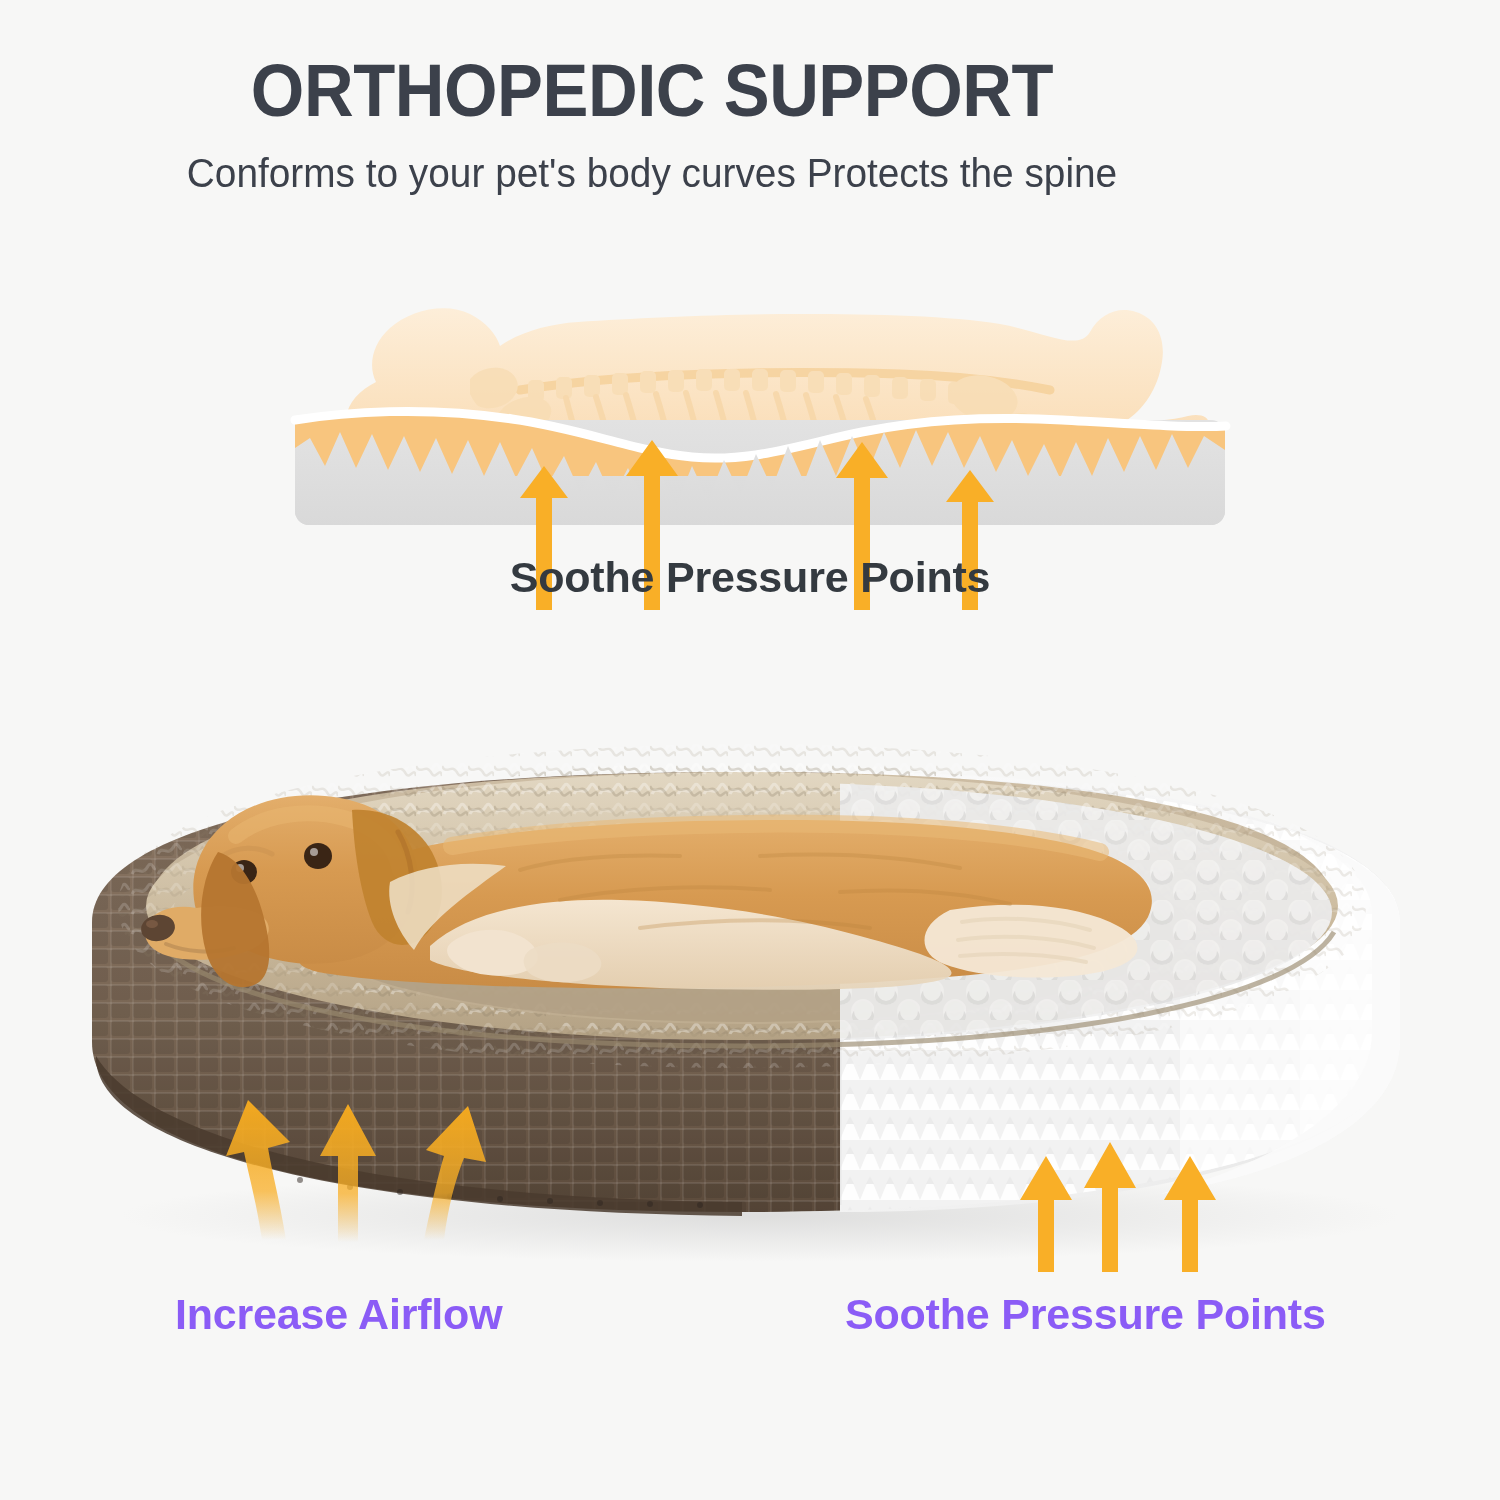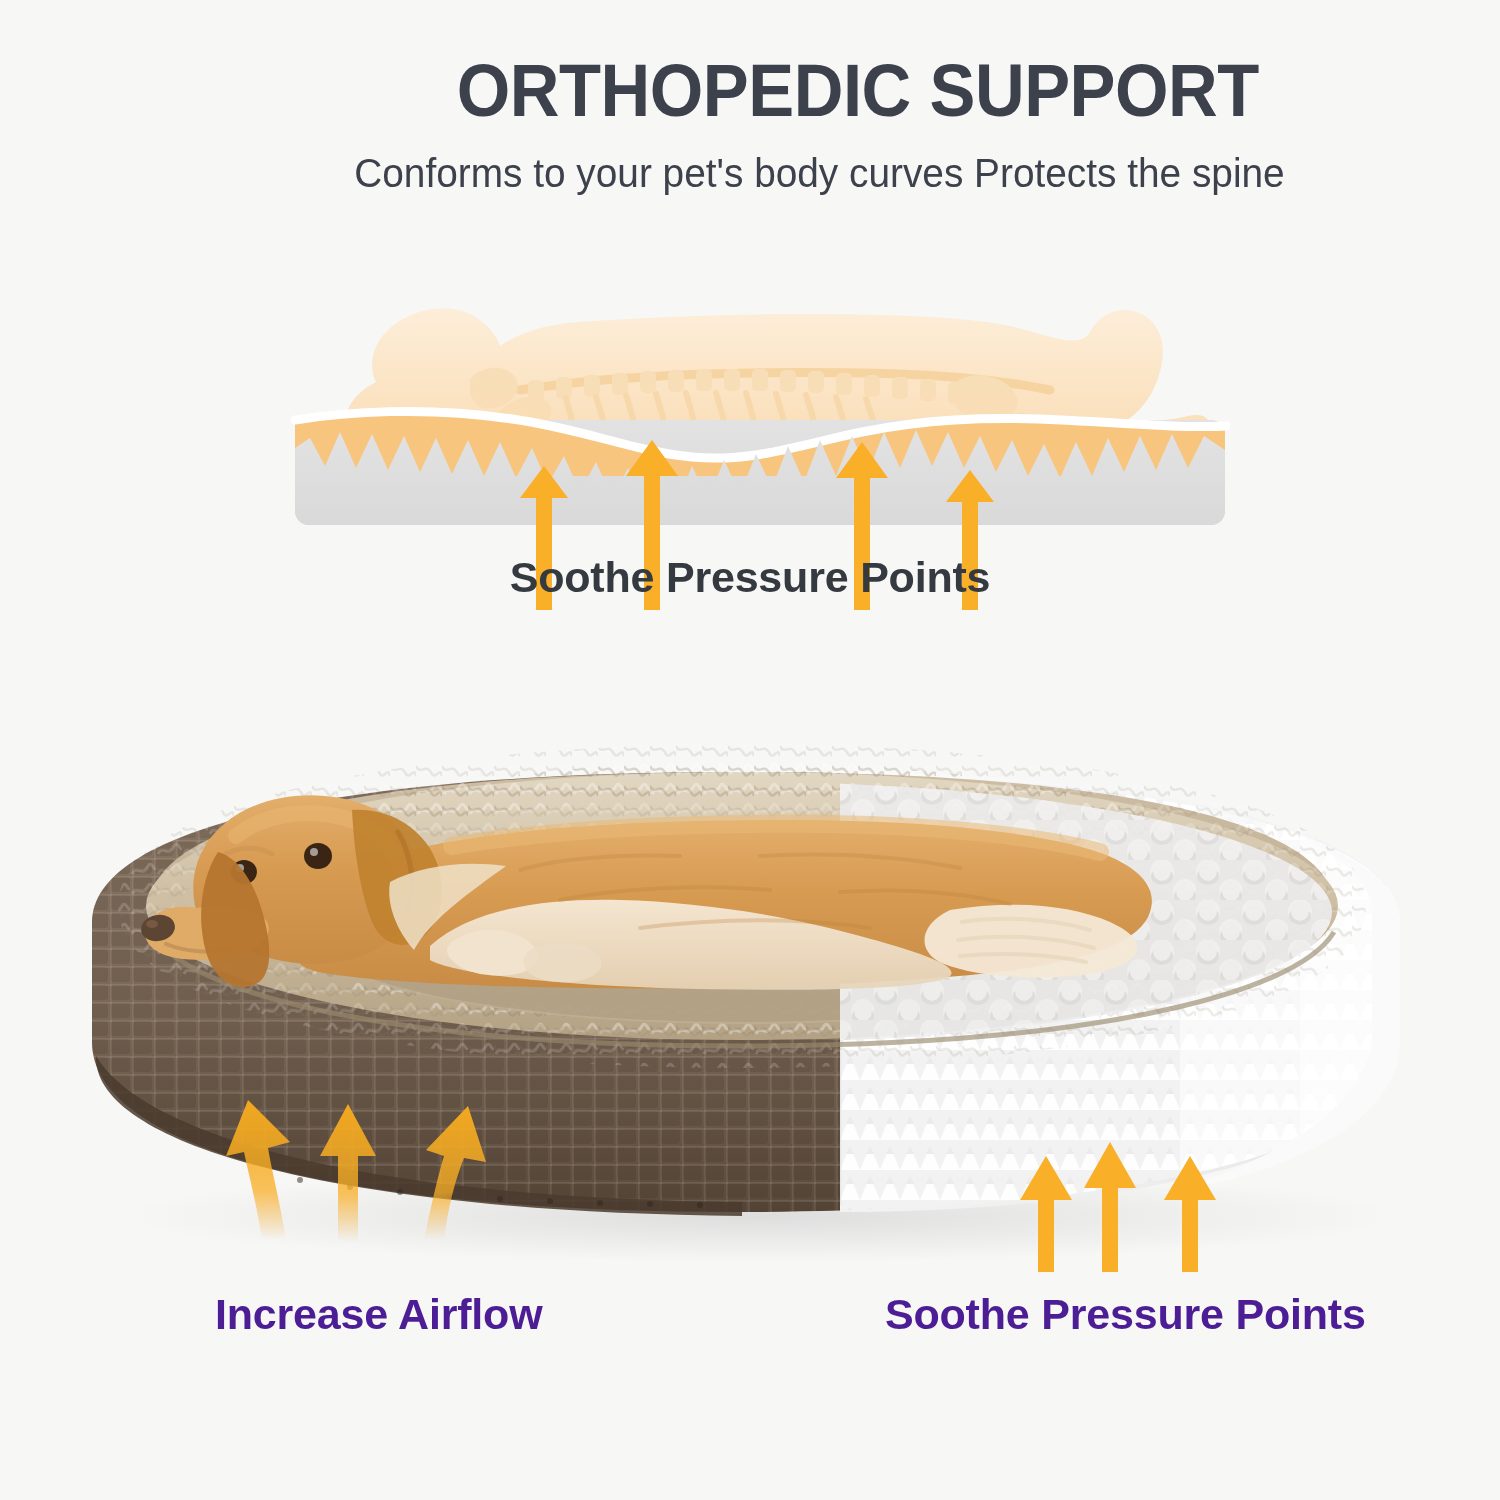--- a/index.html
+++ b/index.html
@@ -5,21 +5,21 @@
   html,body{margin:0;padding:0;}
   body{
     width:1500px;height:1500px;
     background:#f7f7f6;
     font-family:"Liberation Sans","DejaVu Sans",sans-serif;
     overflow:hidden;position:relative;
   }
   .page{position:relative;width:1500px;height:1500px;background:#f7f7f6;}
 
   
-  .header{position:absolute;top:0;left:16px;width:1288px;text-align:right;}
+  .header{position:absolute;top:0;left:8px;width:1288px;text-align:center;}
   .title{
     margin:0;padding-top:54px;
     font-size:74px;line-height:1.0;
     font-weight:700;letter-spacing:-0.5px;
     color:#3c414b;
     transform:scaleX(0.93);
   }
   .subtitle{
     margin:0;padding-top:22px;
     font-size:40px;line-height:1.15;
@@ -37,23 +37,22 @@
   }
 
   
   .scene{position:absolute;left:0;top:660px;width:1500px;height:680px;}
   .scene svg{display:block;}
 
   
   .bottom-labels{position:absolute;left:0;top:1290px;width:1500px;height:70px;}
   .lbl{
     position:absolute;top:0;
-    font-size:43px;font-weight:700;color:#4c1d95;letter-spacing:-0.2px;
+    font-size:43px;font-weight:700;color:#8b5cf6;letter-spacing:-0.2px;
     white-space:nowrap;
-    margin-left:40px;
   }
   .lbl-air{left:175px;}
   .lbl-press{left:845px;}
 </style>
 </head>
 <body>
 
 <div class="page">
 
   <div class="header">

